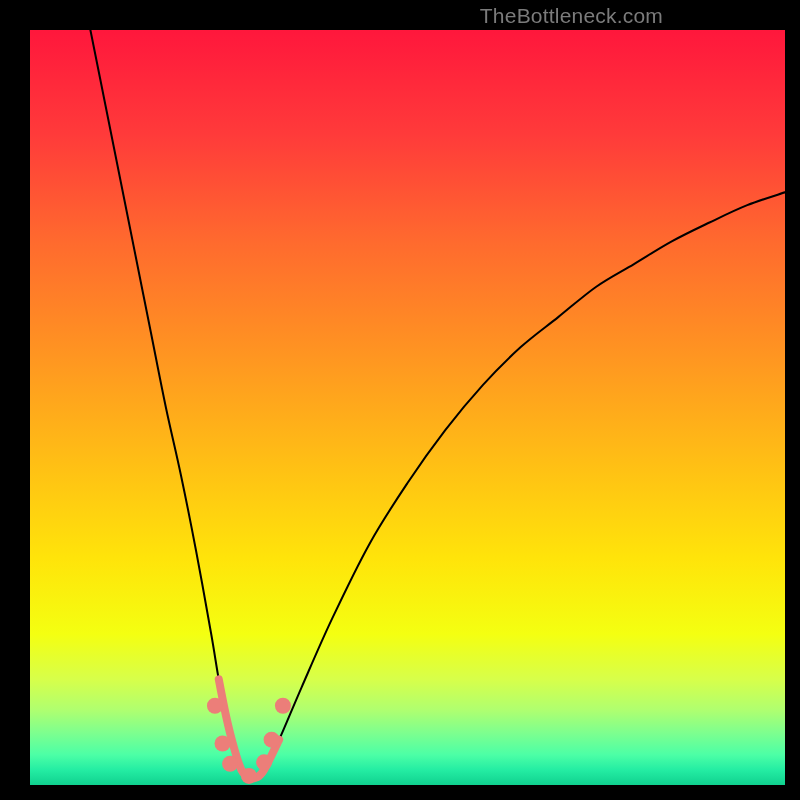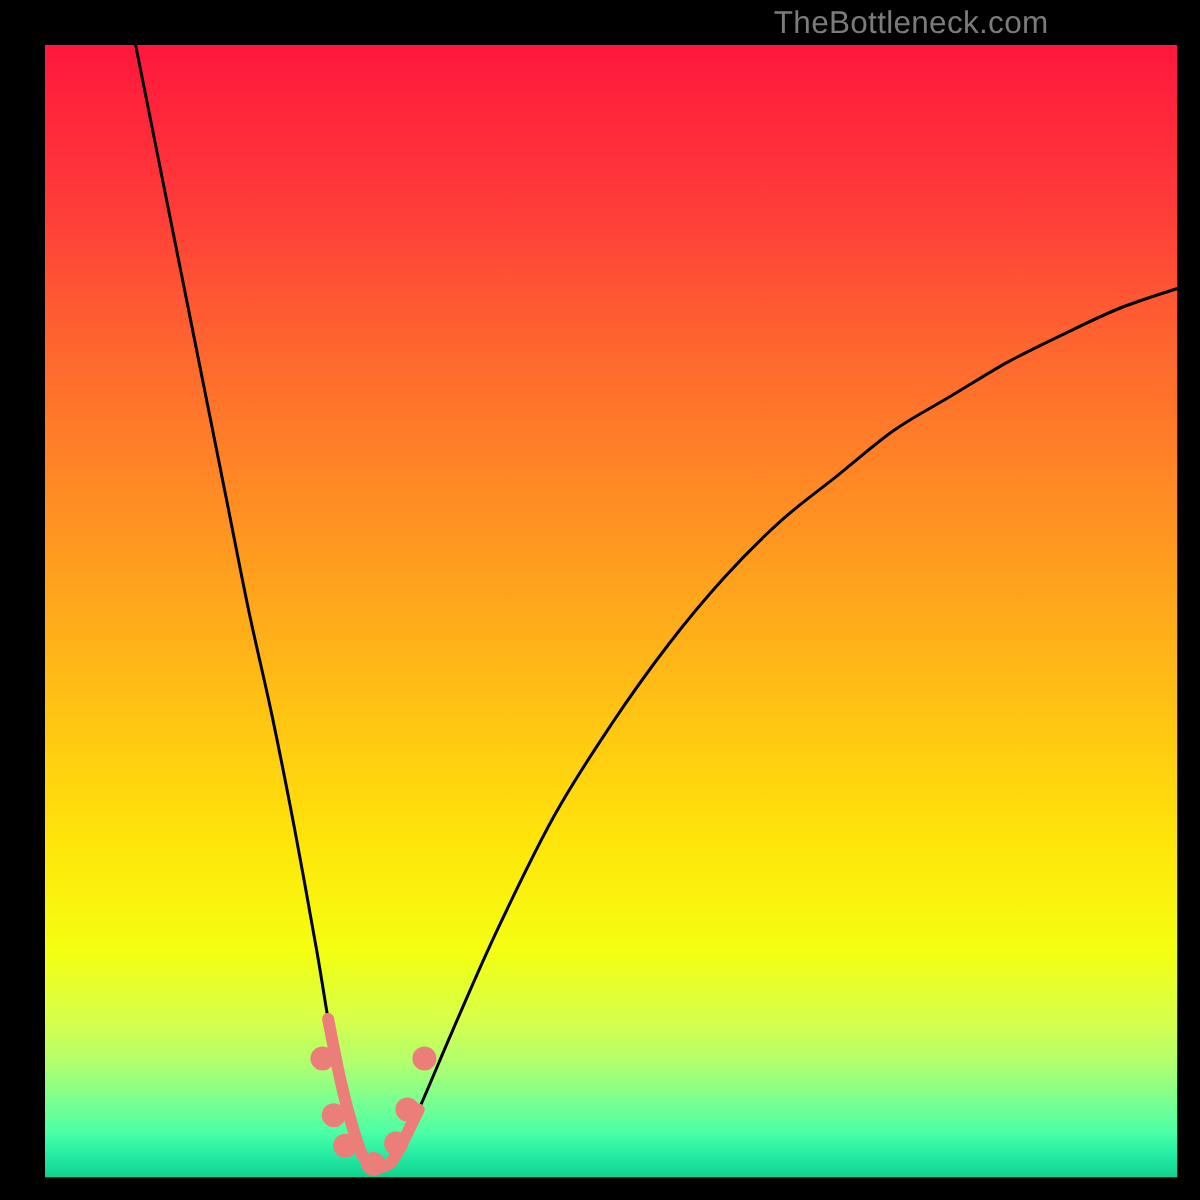--- a/index.html
+++ b/index.html
@@ -11,21 +11,20 @@
     background: #000;
     font-family: Arial, Helvetica, sans-serif;
   }
   .frame {
     position: absolute;
     left: 0;
     top: 0;
     width: 671px;
     height: 800px;
     background: #000;
-    padding-left: 36px;
   }
   .plot-wrap {
     position: absolute;
     left: 30px;
     top: 30px;
     width: 755px;
     height: 755px;
   }
   .plot-bg {
     position: absolute;

